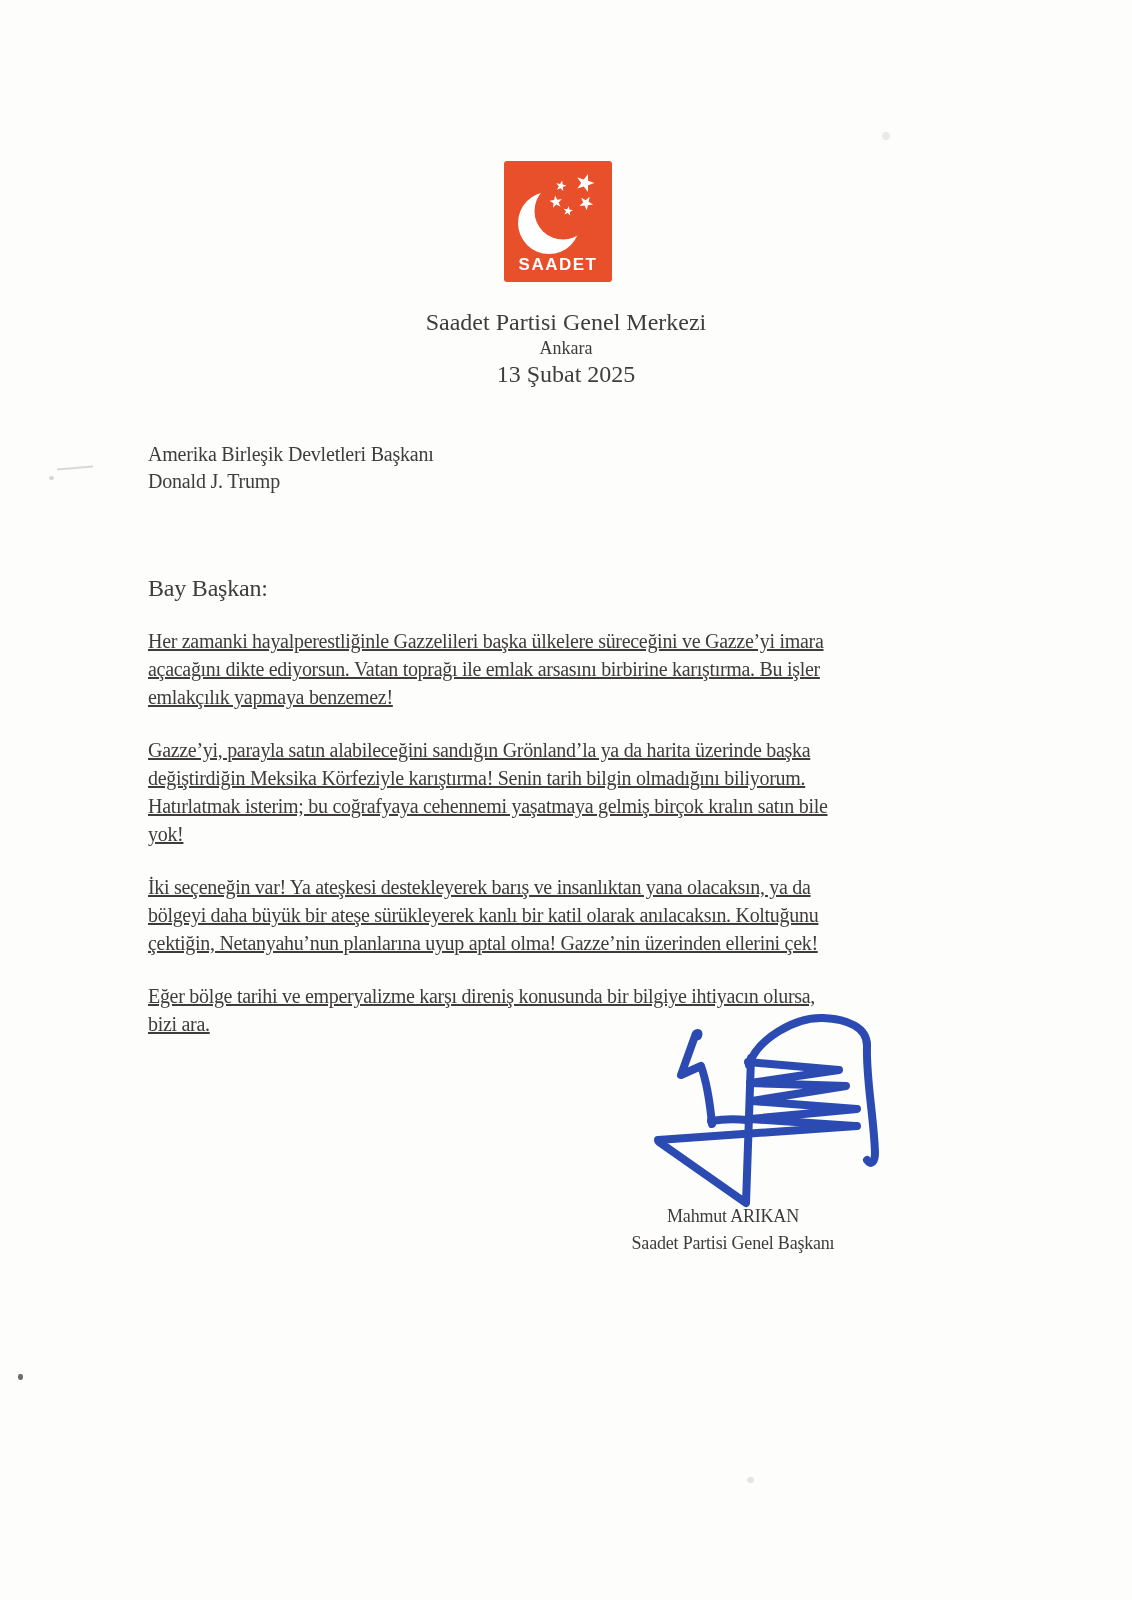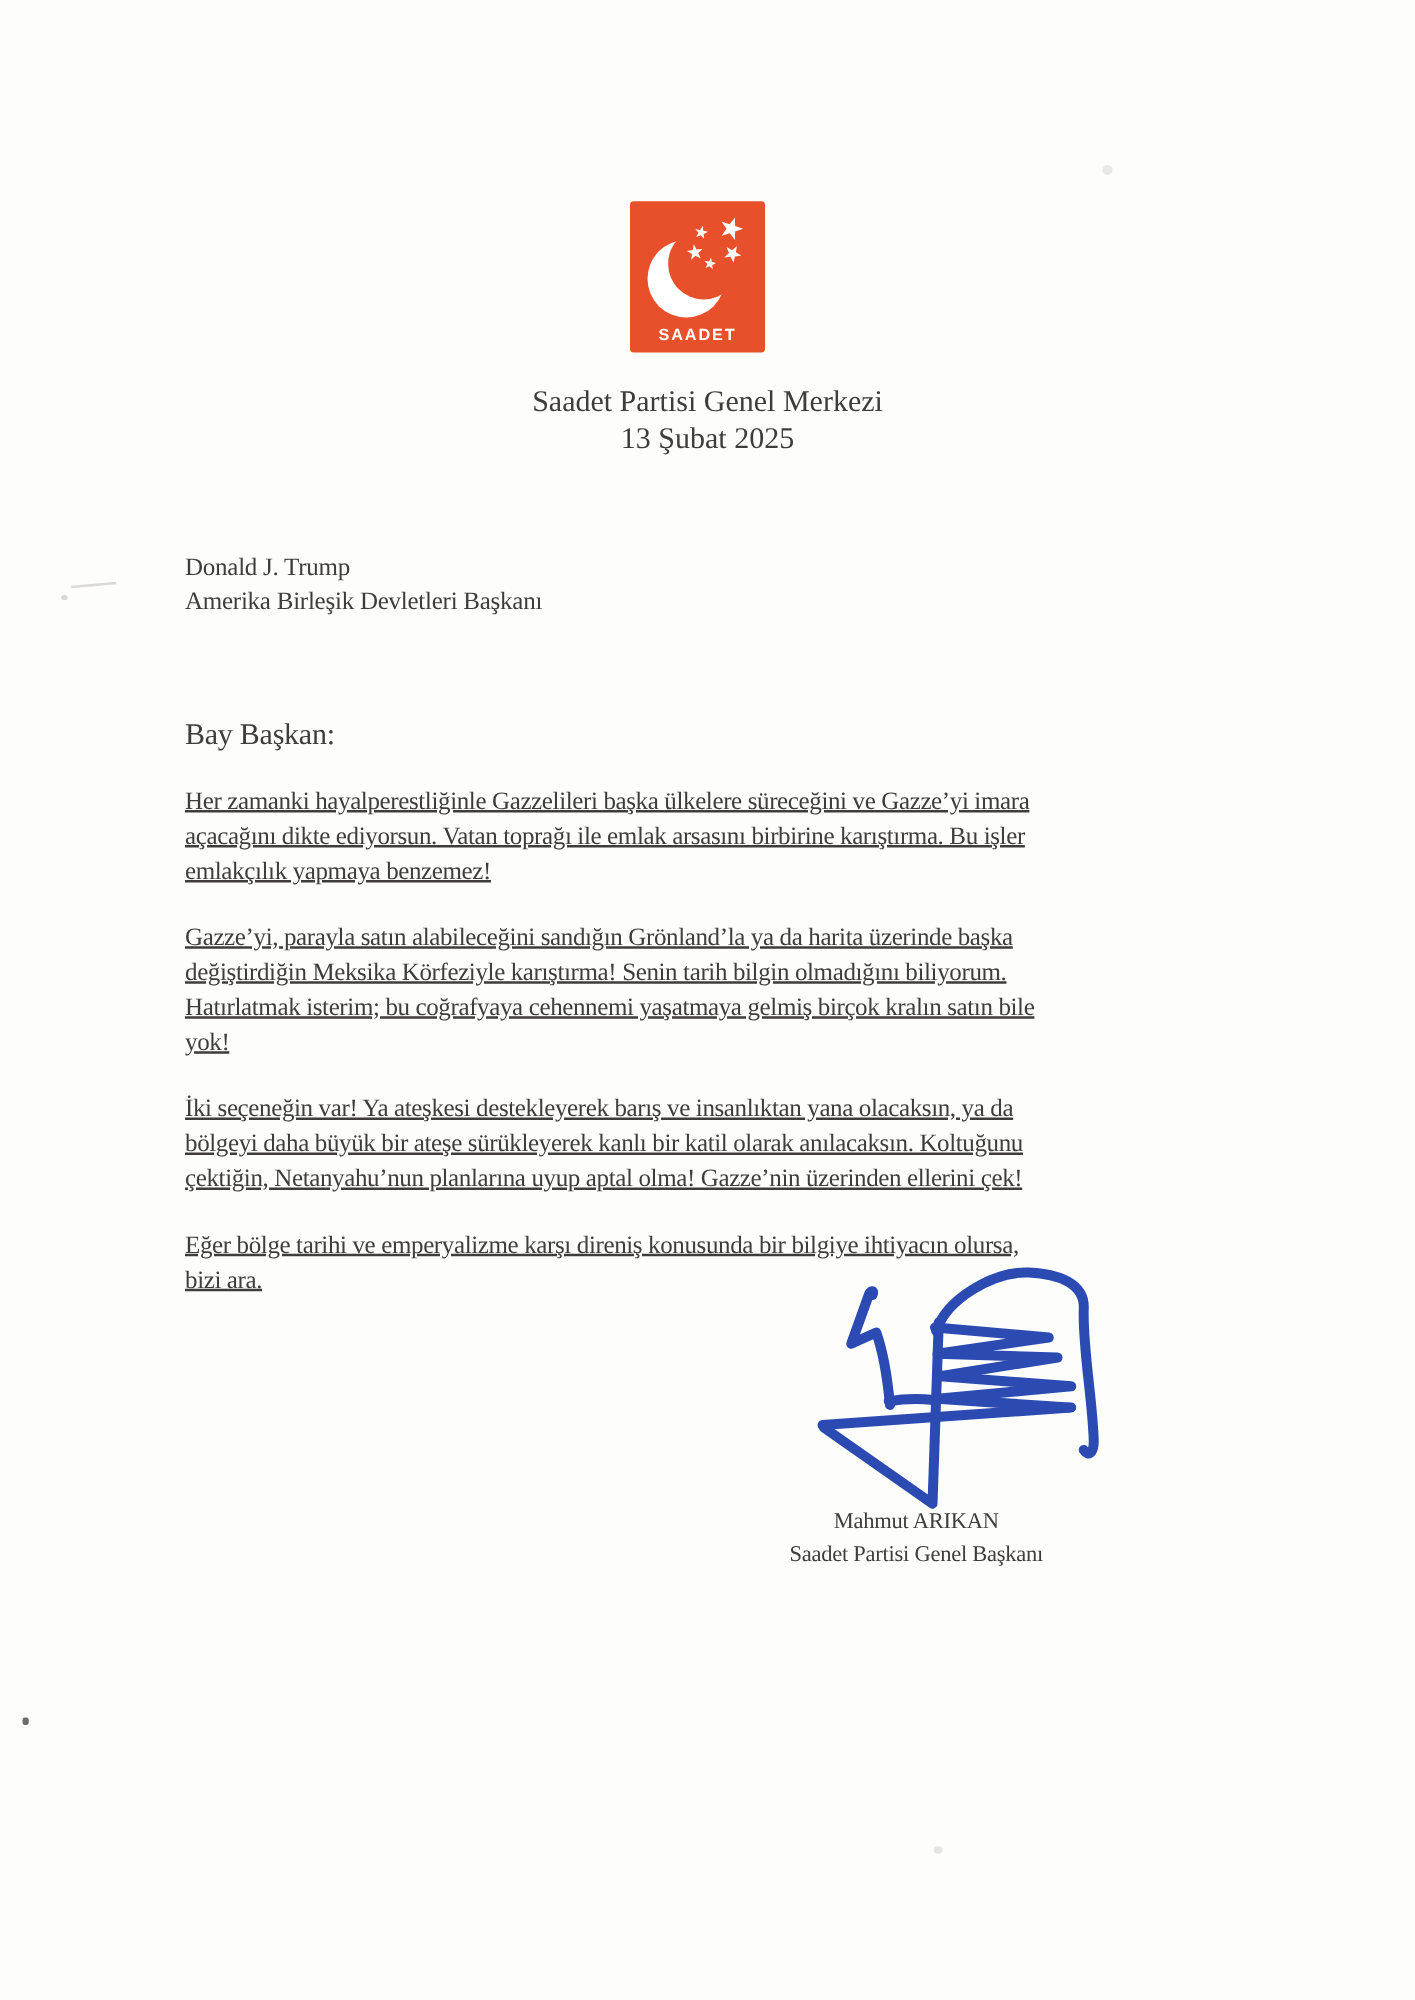--- a/index.html
+++ b/index.html
@@ -8,21 +8,21 @@
     background:#fdfdfc;overflow:hidden;
     font-family:"Liberation Serif", serif;color:#3e3d3b;
   }
   .abs{position:absolute;}
   
   .logo{left:504px;top:161px;width:108px;height:121px;border-radius:3px;overflow:hidden;}
   .logo svg{display:block;}
   .logo-text{
     position:absolute;left:0;right:0;bottom:7px;text-align:center;
     font-family:"Liberation Sans", sans-serif;font-weight:bold;
-    font-size:13px;letter-spacing:1.5px;color:#ffffff;
+    font-size:17px;letter-spacing:1.5px;color:#ffffff;
   }
   
   .letterhead{left:0;top:308px;width:1132px;text-align:center;}
   .lh-org{font-size:24px;line-height:29px;}
   .lh-city{font-size:18px;line-height:23px;}
   .lh-date{font-size:24px;line-height:29px;}
   
   .recipient{left:148px;top:441px;font-size:20px;line-height:27px;letter-spacing:-0.2px;}
   
   .salutation{left:148px;top:575px;font-size:24px;letter-spacing:-0.2px;}
@@ -62,26 +62,27 @@
         <path d="M0,-10L2.35,-3.24L9.51,-3.09L3.8,1.24L5.88,8.09L0,4L-5.88,8.09L-3.8,1.24L-9.51,-3.09L-2.35,-3.24Z" transform="translate(52,41) rotate(-8) scale(0.66)"></path>
         <path d="M0,-10L2.35,-3.24L9.51,-3.09L3.8,1.24L5.88,8.09L0,4L-5.88,8.09L-3.8,1.24L-9.51,-3.09L-2.35,-3.24Z" transform="translate(82,42) rotate(30) scale(0.72)"></path>
         <path d="M0,-10L2.35,-3.24L9.51,-3.09L3.8,1.24L5.88,8.09L0,4L-5.88,8.09L-3.8,1.24L-9.51,-3.09L-2.35,-3.24Z" transform="translate(64,50) rotate(10) scale(0.5)"></path>
       </g>
     </svg>
     <div class="logo-text">SAADET</div>
   </div>
 
   <div class="abs letterhead">
     <div class="lh-org">Saadet Partisi Genel Merkezi</div>
+    <div class="lh-city">Ankara</div>
     <div class="lh-date">13 Şubat 2025</div>
   </div>
 
   <div class="abs recipient">
+    <div>Amerika Birleşik Devletleri Başkanı</div>
     <div>Donald J. Trump</div>
-    <div>Amerika Birleşik Devletleri Başkanı</div>
   </div>
 
   <div class="abs salutation">Bay Başkan:</div>
 
   <div class="abs bodytext">
     <p class="para">
       <span class="line">Her zamanki hayalperestliğinle Gazzelileri başka ülkelere süreceğini ve Gazze’yi imara</span>
       <span class="line">açacağını dikte ediyorsun. Vatan toprağı ile emlak arsasını birbirine karıştırma. Bu işler</span>
       <span class="line">emlakçılık yapmaya benzemez!</span>
     </p>

